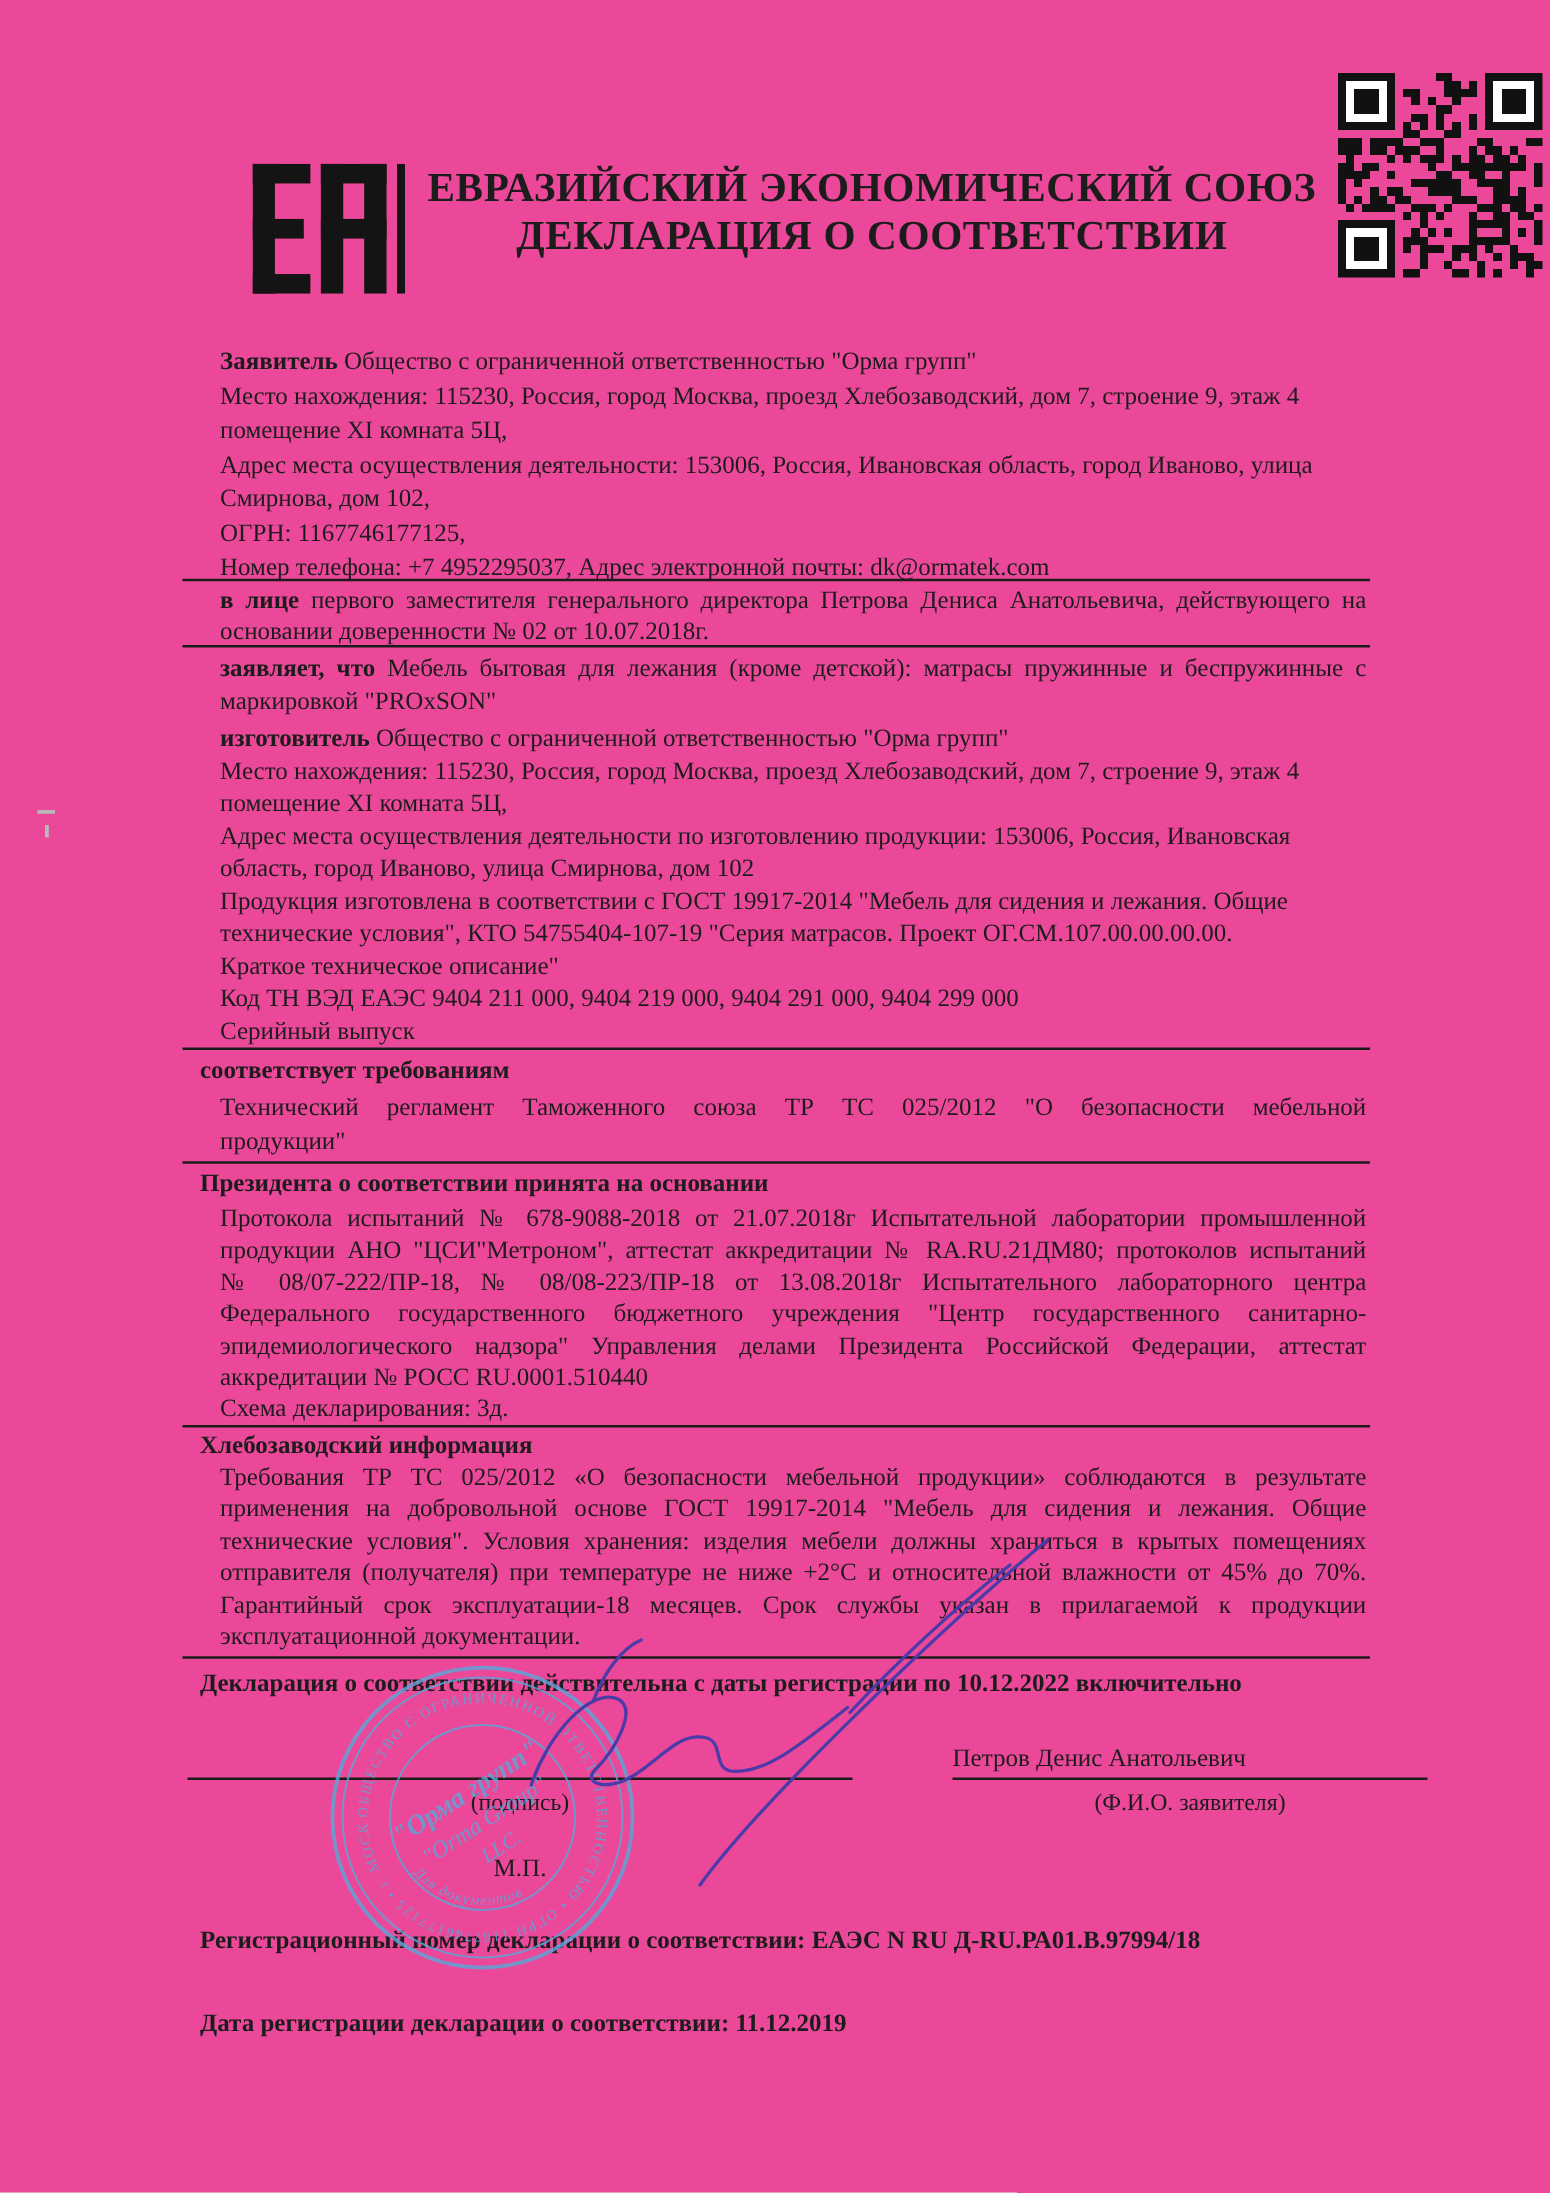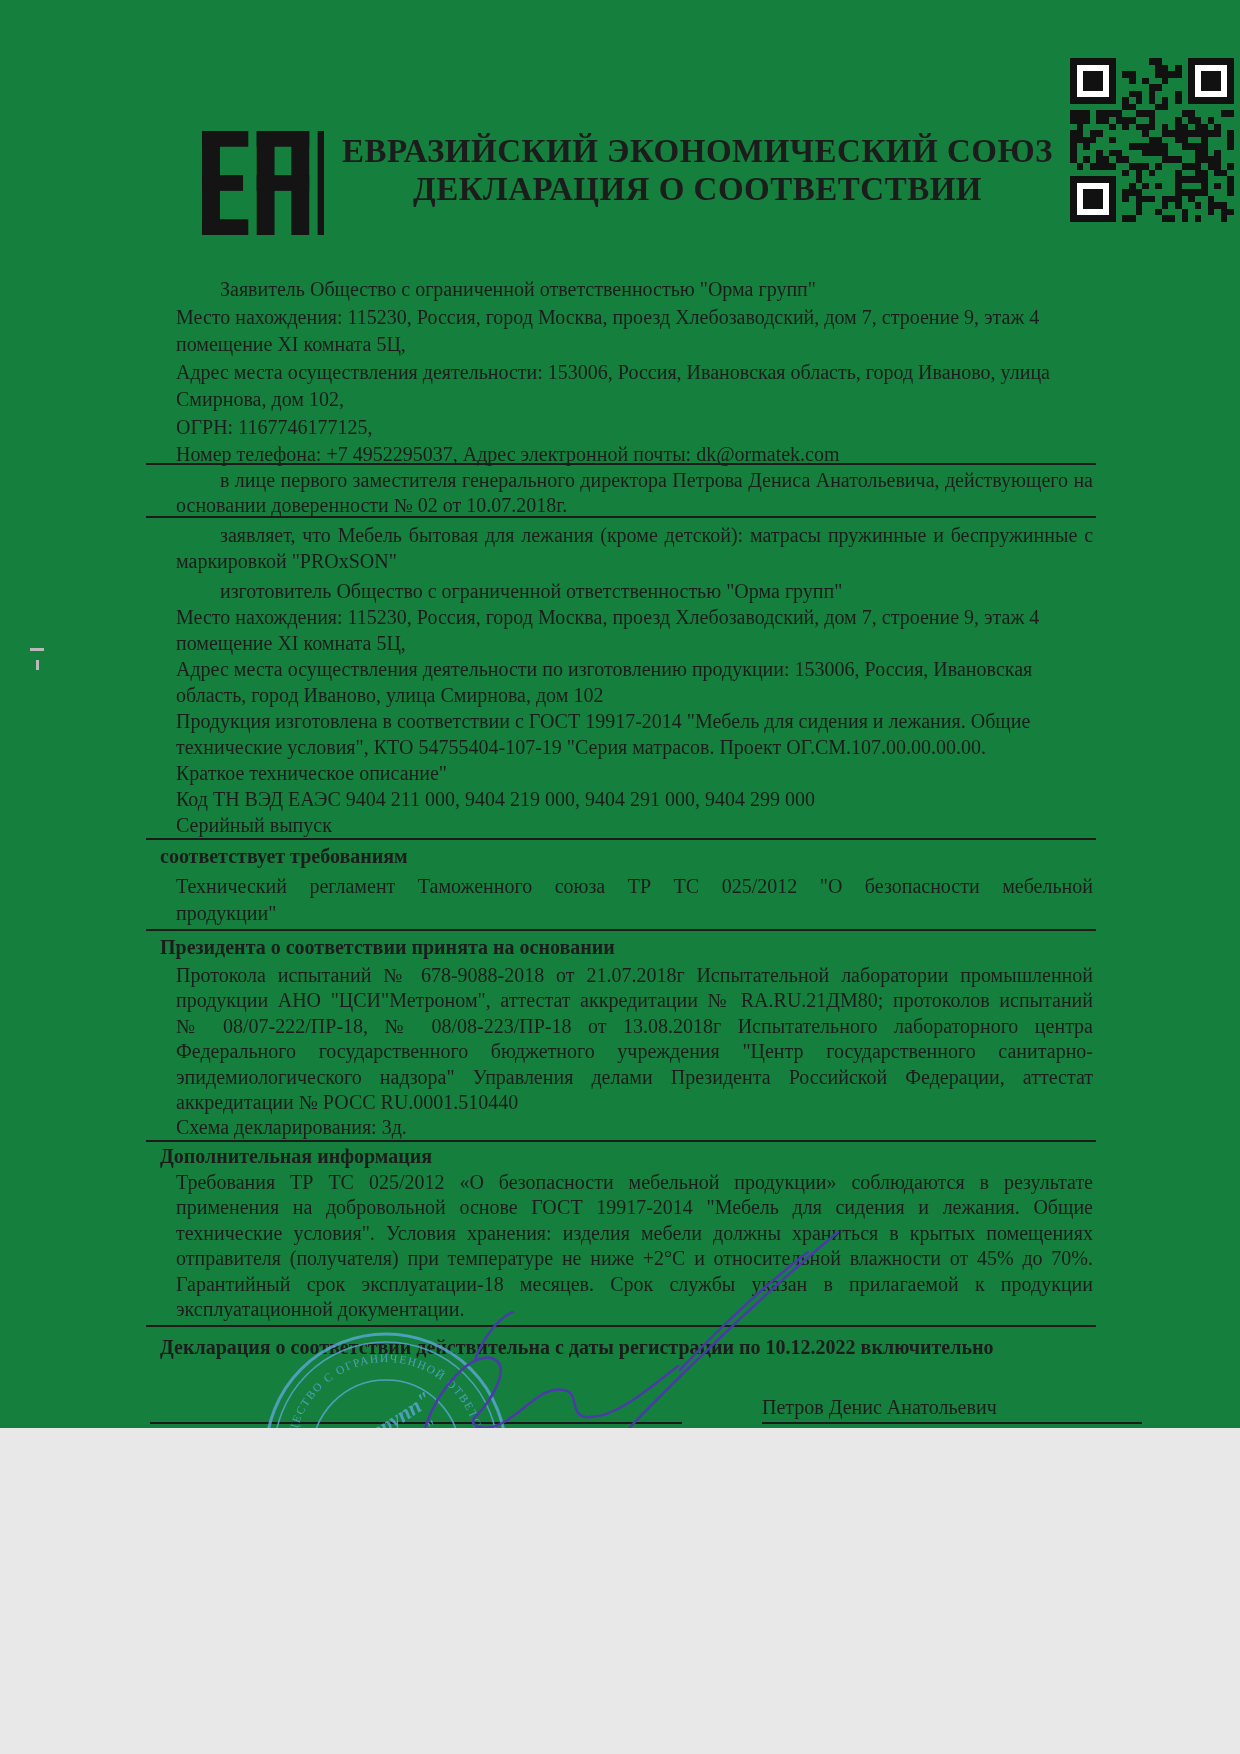--- a/index.html
+++ b/index.html
@@ -1,37 +1,37 @@
 <!DOCTYPE html>
 <html><head>
 <meta charset="utf-8">
 <style>
   html,body{margin:0;padding:0;background:#e8e8e8;}
   .page{
     position:relative;
-    width:1240px;height:1428px;
+    width:1240px;height:1754px;
     margin:0 auto;
-    background:#15803d;
+    background:#ec4899;
     font-family:"Liberation Serif","DejaVu Serif",serif;
     color:#1c1c1c;
     overflow:hidden;
   }
   
   .eac-logo{position:absolute;left:202px;top:131px;}
   .title-block{position:absolute;left:300px;top:132px;width:795px;text-align:center;}
   .title-line{font-size:33px;font-weight:bold;line-height:38px;letter-spacing:.5px;white-space:nowrap;}
   .qr{position:absolute;left:1070px;top:58px;}
   
   .block{position:absolute;left:176px;width:917px;font-size:20px;line-height:27px;}
   .block .line{white-space:normal;}
   .j{text-align:justify;text-align-last:justify;}
   .heading{position:absolute;left:160px;width:933px;font-size:20px;font-weight:bold;}
   .rule{position:absolute;left:146px;width:950px;border-top:2.5px solid #1b1b1b;}
   .rule.thin{border-top-width:2px;}
-  b{font-weight:normal;margin-left:44px;}
+  b{font-weight:bold;}
   
   .sigline{position:absolute;border-top:2.5px solid #1b1b1b;}
   .caption{position:absolute;font-size:19px;text-align:center;}
   .fio-name{position:absolute;font-size:20px;}
   .stamp{position:absolute;left:261px;top:1329px;opacity:.82;z-index:5;}
   .signature-svg{position:absolute;left:380px;top:1210px;z-index:6;}
   .artifact{position:absolute;background:#b9b9b9;}
 </style>
 </head>
 <body>
@@ -342,21 +342,21 @@
     <div class="line j">продукции АНО "ЦСИ"Метроном", аттестат аккредитации № RA.RU.21ДМ80; протоколов испытаний</div>
     <div class="line j">№ 08/07-222/ПР-18, № 08/08-223/ПР-18 от 13.08.2018г Испытательного лабораторного центра</div>
     <div class="line j">Федерального государственного бюджетного учреждения "Центр государственного санитарно-</div>
     <div class="line j">эпидемиологического надзора" Управления делами Президента Российской Федерации, аттестат</div>
     <div class="line">аккредитации № РОСС RU.0001.510440</div>
     <div class="line">Схема декларирования: 3д.</div>
   </div>
 
   <div class="rule thin" style="top:1140px"></div>
 
-  <div class="heading" style="top:1145px">Дополнительная информация</div>
+  <div class="heading" style="top:1145px">Хлебозаводский информация</div>
   <div class="block" style="top:1170px;line-height:25.4px">
     <div class="line j">Требования ТР ТС 025/2012 «О безопасности мебельной продукции» соблюдаются в результате</div>
     <div class="line j">применения на добровольной основе ГОСТ 19917-2014 "Мебель для сидения и лежания. Общие</div>
     <div class="line j">технические условия". Условия хранения: изделия мебели должны храниться в крытых помещениях</div>
     <div class="line j">отправителя (получателя) при температуре не ниже +2°С и относительной влажности от 45% до 70%.</div>
     <div class="line j">Гарантийный срок эксплуатации-18 месяцев. Срок службы указан в прилагаемой к продукции</div>
     <div class="line">эксплуатационной документации.</div>
   </div>
 
   <div class="rule" style="top:1325px"></div>

